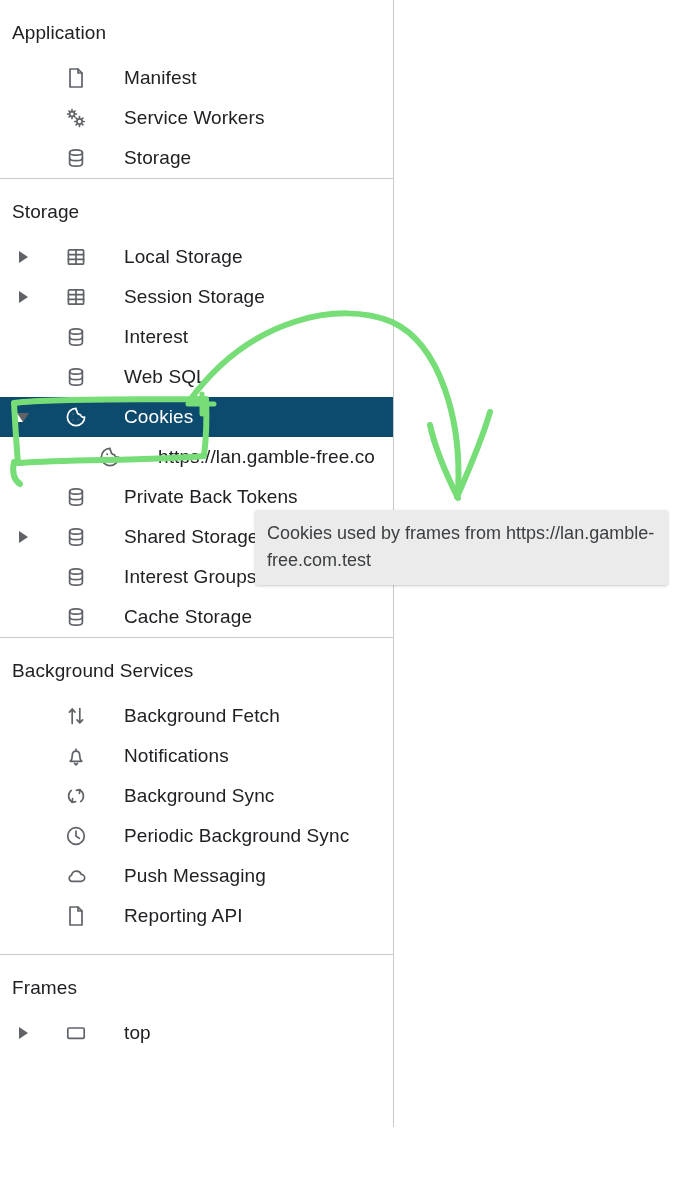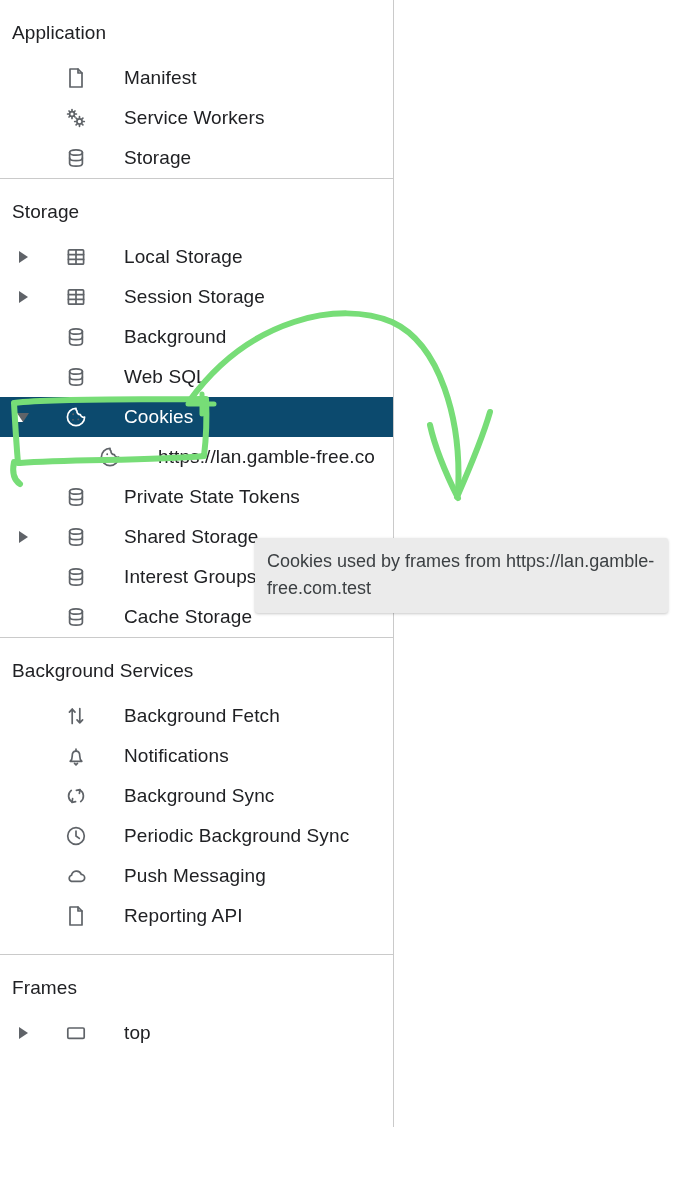--- a/index.html
+++ b/index.html
@@ -110,21 +110,20 @@
     width: 413px;
     box-sizing: border-box;
     background: #ebebeb;
     color: #3c4043;
     border-radius: 3px;
     padding: 10px 12px 11px 12px;
     font-size: 18px;
     line-height: 27px;
     box-shadow: 0 1px 3px rgba(0,0,0,.22);
     z-index: 40;
-    margin-top: 28px;
   }
 
   
   .annot {
     position: absolute;
     inset: 0;
     pointer-events: none;
     z-index: 60;
   }
 </style>
@@ -199,21 +198,21 @@
           </div>
           <div class="tree-row indent-1">
             <span class="twisty-slot"></span>
             <span class="ico">
               <svg width="24" height="24" viewBox="0 0 24 24" fill="none" stroke="#5f6368" stroke-width="1.7" stroke-linecap="round" stroke-linejoin="round">
                 <ellipse cx="12" cy="6.5" rx="6.4" ry="2.7"></ellipse>
                 <path d="M5.6 6.5v11c0 1.5 2.9 2.7 6.4 2.7s6.4-1.2 6.4-2.7v-11"></path>
                 <path d="M5.6 12c0 1.5 2.9 2.7 6.4 2.7s6.4-1.2 6.4-2.7"></path>
               </svg>
             </span>
-            <span class="row-label">Background</span>
+            <span class="row-label">Interest</span>
           </div>
           <div class="tree-row indent-1">
             <span class="twisty-slot"></span>
             <span class="ico">
               <svg width="24" height="24" viewBox="0 0 24 24" fill="none" stroke="#5f6368" stroke-width="1.7" stroke-linecap="round" stroke-linejoin="round">
                 <ellipse cx="12" cy="6.5" rx="6.4" ry="2.7"></ellipse>
                 <path d="M5.6 6.5v11c0 1.5 2.9 2.7 6.4 2.7s6.4-1.2 6.4-2.7v-11"></path>
                 <path d="M5.6 12c0 1.5 2.9 2.7 6.4 2.7s6.4-1.2 6.4-2.7"></path>
               </svg>
             </span>
@@ -247,21 +246,21 @@
           </div>
           <div class="tree-row indent-1">
             <span class="twisty-slot"></span>
             <span class="ico">
               <svg width="24" height="24" viewBox="0 0 24 24" fill="none" stroke="#5f6368" stroke-width="1.7" stroke-linecap="round" stroke-linejoin="round">
                 <ellipse cx="12" cy="6.5" rx="6.4" ry="2.7"></ellipse>
                 <path d="M5.6 6.5v11c0 1.5 2.9 2.7 6.4 2.7s6.4-1.2 6.4-2.7v-11"></path>
                 <path d="M5.6 12c0 1.5 2.9 2.7 6.4 2.7s6.4-1.2 6.4-2.7"></path>
               </svg>
             </span>
-            <span class="row-label">Private State Tokens</span>
+            <span class="row-label">Private Back Tokens</span>
           </div>
           <div class="tree-row indent-1">
             <span class="twisty-slot">
               <span class="twisty"></span>
             </span>
             <span class="ico">
               <svg width="24" height="24" viewBox="0 0 24 24" fill="none" stroke="#5f6368" stroke-width="1.7" stroke-linecap="round" stroke-linejoin="round">
                 <ellipse cx="12" cy="6.5" rx="6.4" ry="2.7"></ellipse>
                 <path d="M5.6 6.5v11c0 1.5 2.9 2.7 6.4 2.7s6.4-1.2 6.4-2.7v-11"></path>
                 <path d="M5.6 12c0 1.5 2.9 2.7 6.4 2.7s6.4-1.2 6.4-2.7"></path>

